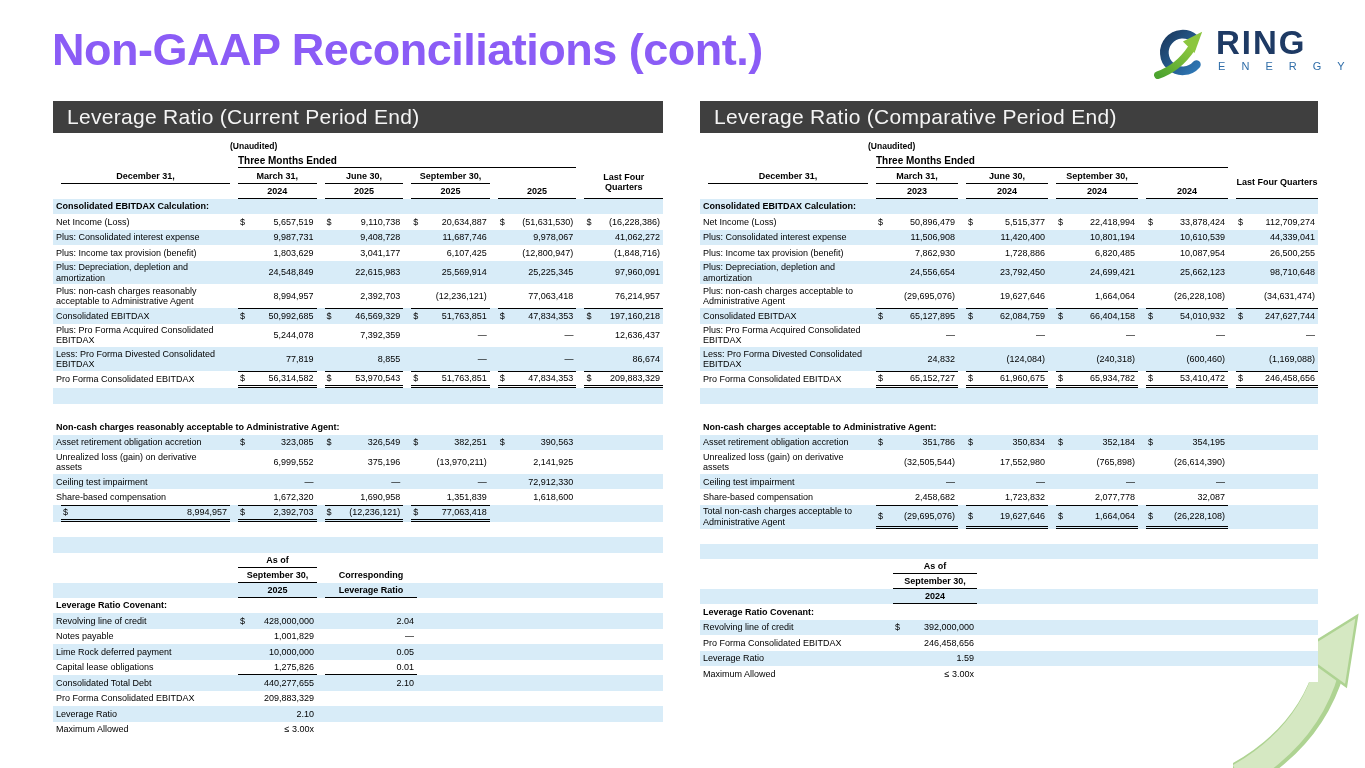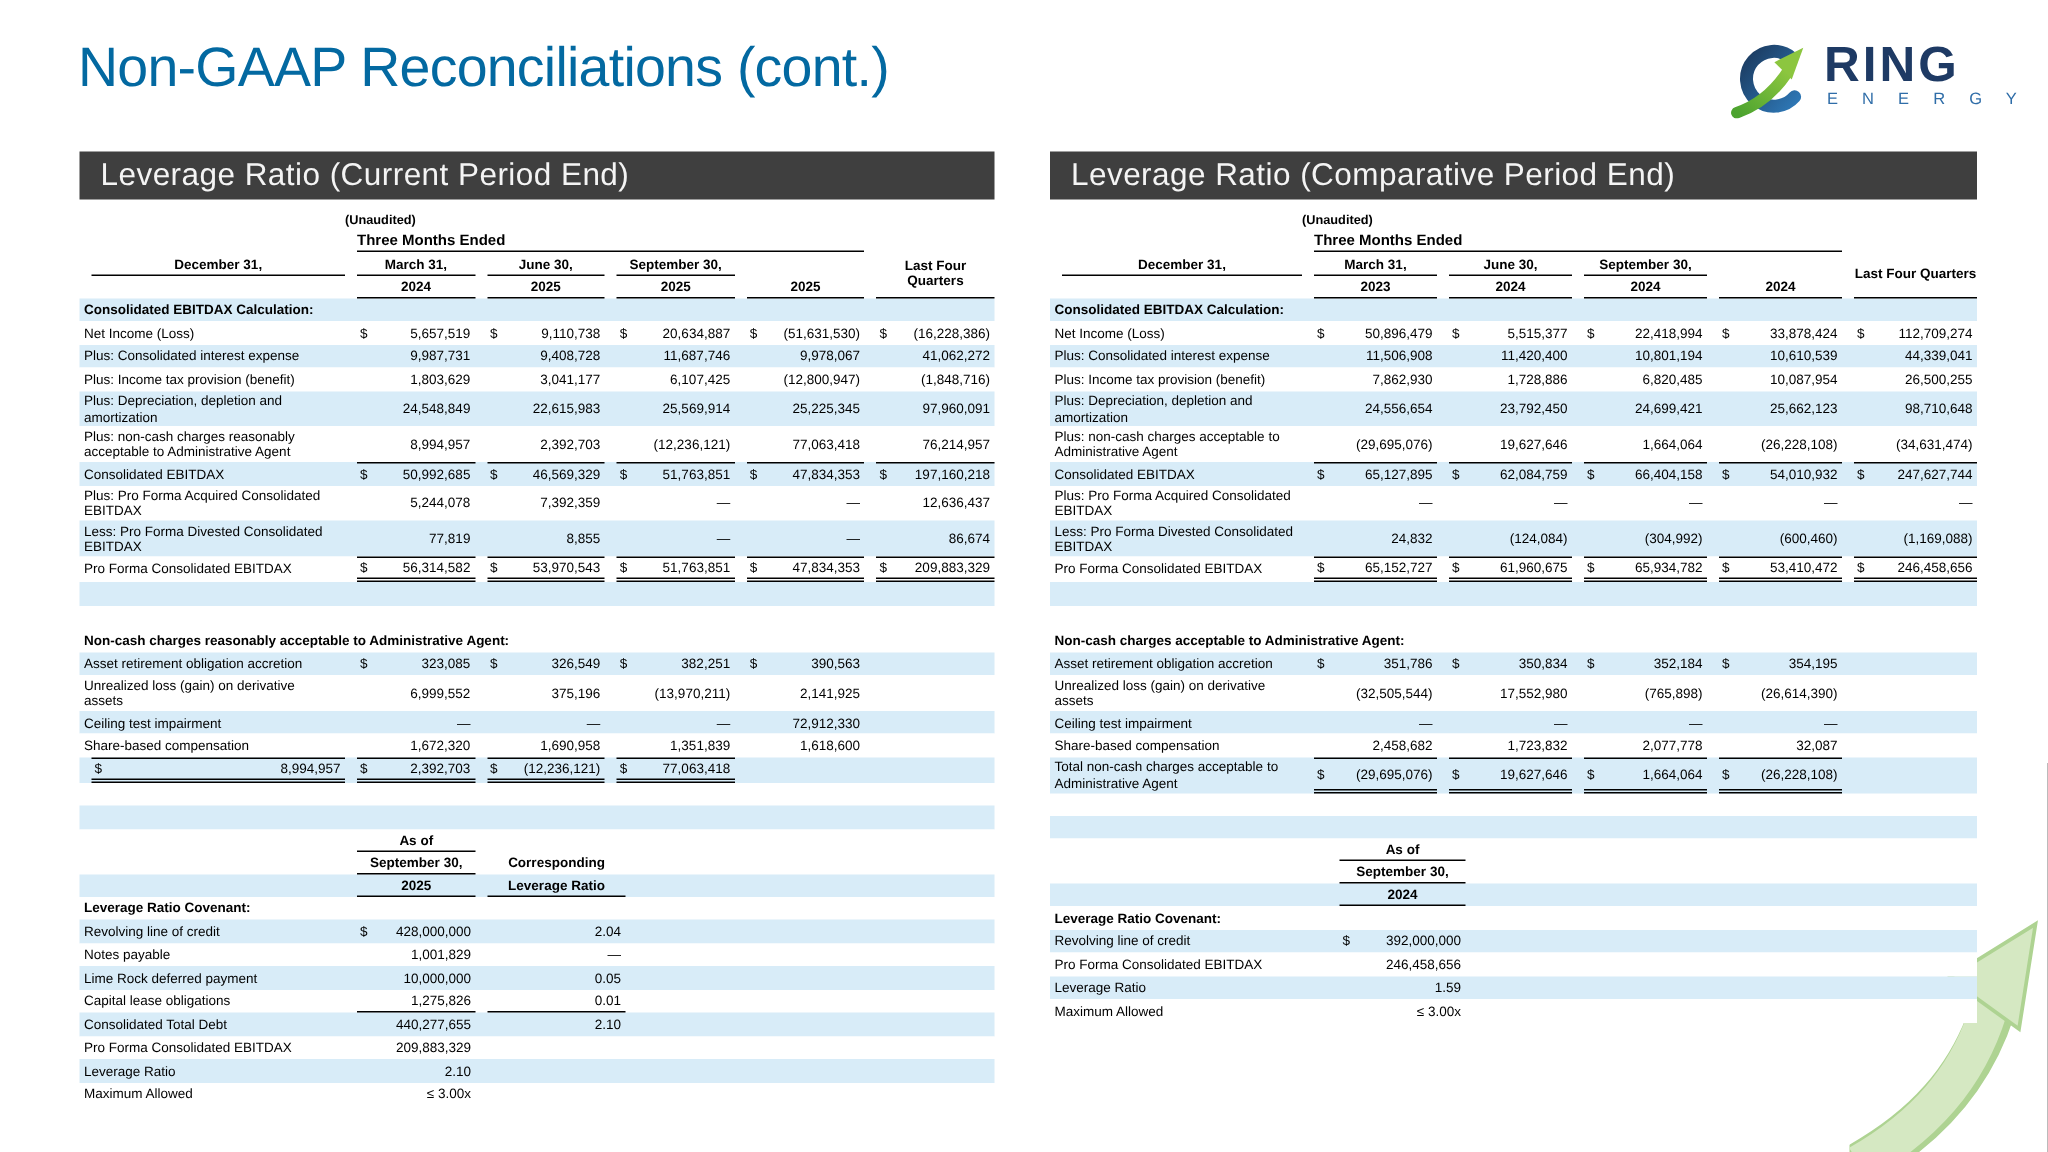--- a/index.html
+++ b/index.html
@@ -1,21 +1,21 @@
 <!DOCTYPE html>
 <html><head>
 <meta charset="utf-8">
 <style>
   :root{ --stripe:#d8ecf8; --bar:#3f3f3f; --navy:#1e3a64; }
   *{ box-sizing:border-box; margin:0; padding:0; }
   html,body{ background:#888; }
   .slide{ position:relative; width:1365px; height:768px; background:#fff; overflow:hidden;
     font-family:"Liberation Sans", sans-serif; color:#000; }
-  .title{ position:absolute; left:52px; top:24px; font-size:37px; font-weight:normal;
-    letter-spacing:-0.5px; color:#0369a1; }
+  .title{ position:absolute; left:52px; top:24px; font-size:45px; font-weight:bold;
+    letter-spacing:-0.5px; color:#8b5cf6; }
   
   .logo{ position:absolute; left:1152px; top:27px; display:flex; align-items:flex-start; }
   .logo svg{ margin-right:6px; }
   .logo .word{ display:flex; flex-direction:column; }
   .logo .ring{ font-size:33px; font-weight:bold; color:var(--navy); letter-spacing:2px; line-height:0.95; }
   .logo .energy{ font-size:11px; color:#2f6da8; letter-spacing:6.5px; margin-top:2px; margin-left:2px; }
   
   .cols{ position:absolute; left:53px; top:101px; display:flex; gap:37px; }
   .col{ position:relative; z-index:2; }
   .col.lt{ width:610px; } .col.rt{ width:618px; }
@@ -659,21 +659,21 @@
           </div>
           <div class="trow s">
             <div class="lab">Less: Pro Forma Divested Consolidated EBITDAX</div>
             <div class="vc">
               <div>24,832</div>
             </div>
             <div class="vc">
               <div>(124,084)</div>
             </div>
             <div class="vc">
-              <div>(304,992)</div>
+              <div>(240,318)</div>
             </div>
             <div class="vc">
               <div>(600,460)</div>
             </div>
             <div class="vc">
               <div>(1,169,088)</div>
             </div>
           </div>
           <div class="trow b">
             <div class="lab">Pro Forma Consolidated EBITDAX</div>

